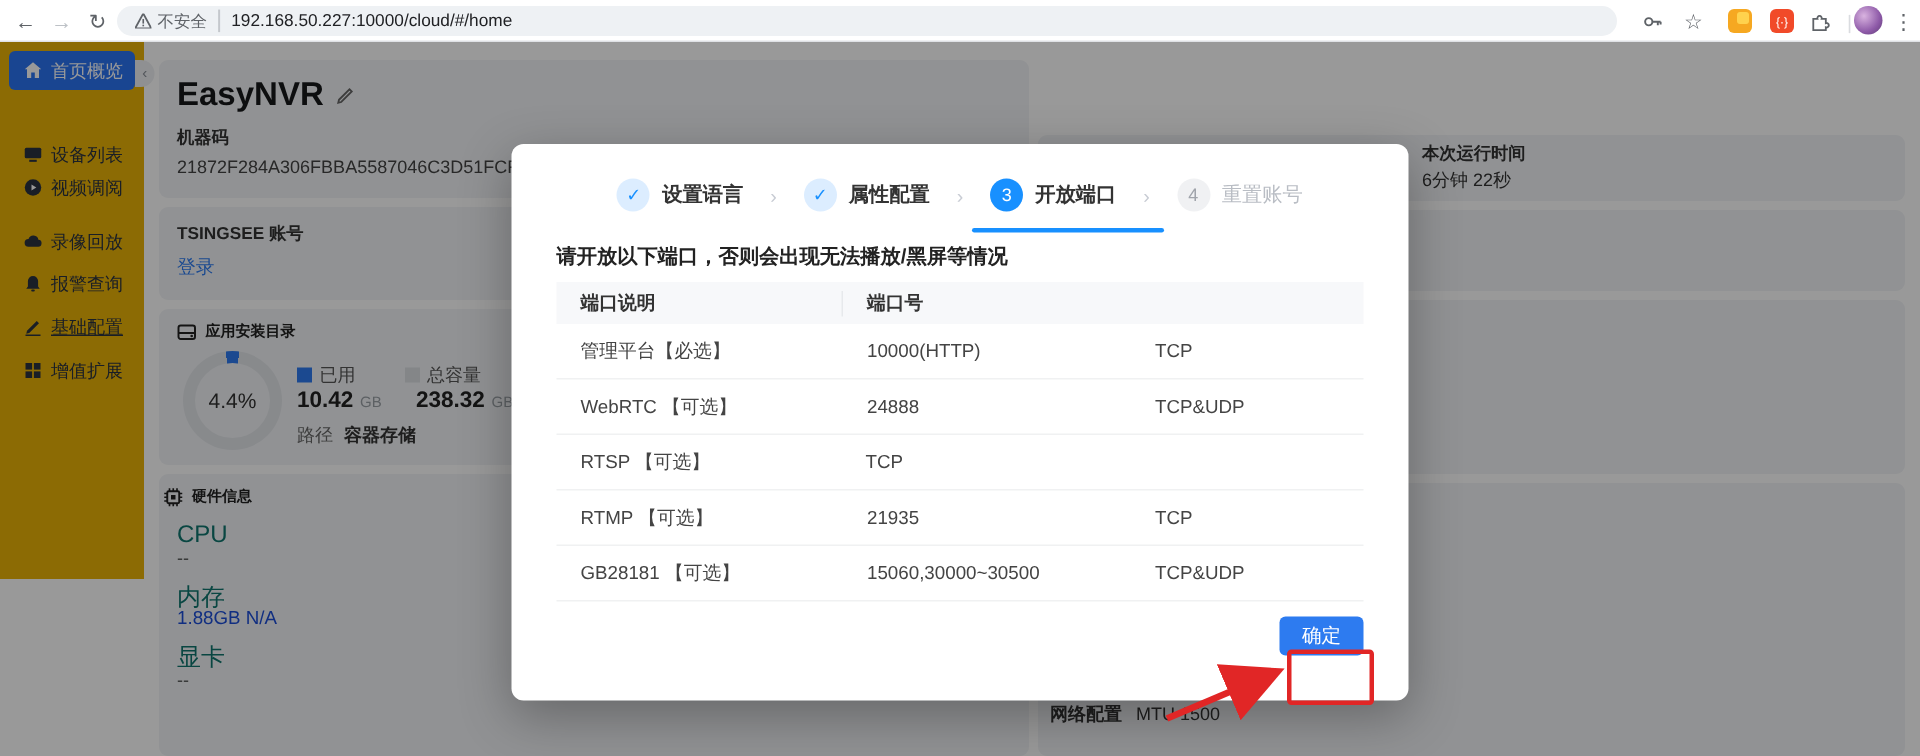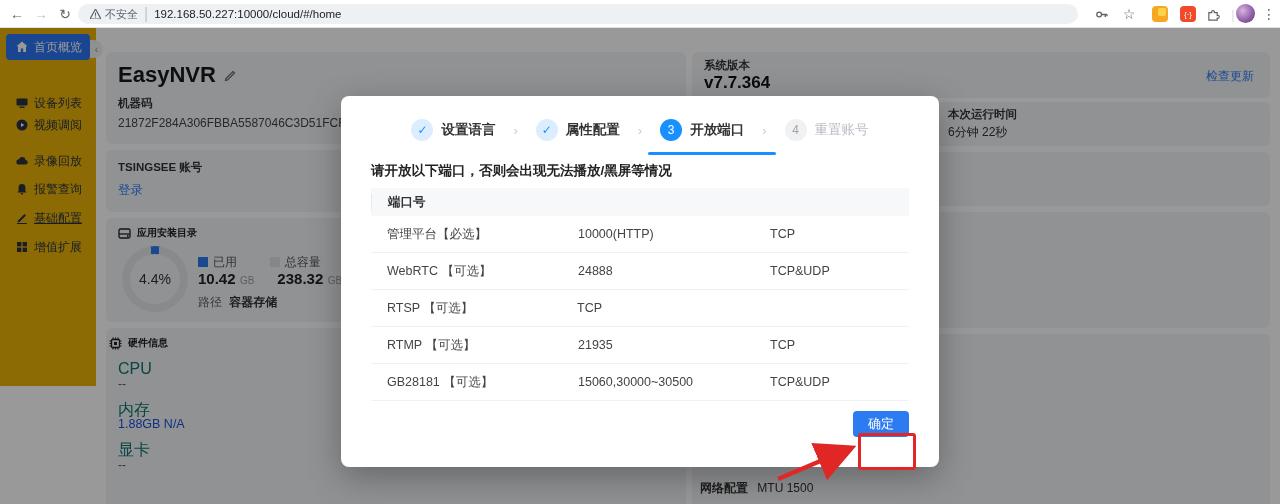--- a/index.html
+++ b/index.html
@@ -20,21 +20,21 @@
 
   
   #app { position:absolute; left:0; top:28px; width:1280px; height:476px; background:#fff; }
 
   #sidebar { position:absolute; left:0; top:0; width:96px; height:358px; background:#eab308; }
   .side-item { position:absolute; left:6px; width:84px; height:26px; display:flex; align-items:center; gap:6px; padding-left:10px; font-size:12px; color:#2b3340; border-radius:4px; }
   .side-item.active { background:#2b74f2; color:#fff; }
   .side-item svg { flex:0 0 auto; }
   #collapse-tab { position:absolute; left:90px; top:12px; width:13px; height:18px; background:#eef0f3; border-radius:0 9px 9px 0; display:flex; align-items:center; justify-content:center; color:#8a9099; font-size:10px; }
 
-  .card { position:absolute; background:#f2f4f7; border-radius:6px;margin-top:12px; }
+  .card { position:absolute; background:#f2f4f7; border-radius:6px; }
   .lbl-s { font-size:11.5px; font-weight:bold; color:#333; }
   .muted { color:#0f766e; font-size:16px; }
   .val { color:#555; font-size:12px; }
   .sec-head { display:flex; align-items:center; gap:6px; font-size:10px; font-weight:bold; color:#222; }
   .blue-link { color:#2d7bf0; font-size:12.5px; }
 
   #app-name { font-size:22px; font-weight:bold; color:#17181a; display:flex; align-items:center; gap:8px; }
 
   
   #donut { position:absolute; left:16px; top:28px; width:66px; height:66px; border-radius:50%;
@@ -239,25 +239,20 @@
         <span>硬件信息</span>
       </div>
       <div class="abs muted" style="left:12px; top:32px;">CPU</div>
       <div class="abs val" style="left:12px; top:49px;">--</div>
       <div class="abs muted" style="left:12px; top:72px;">内存</div>
       <div class="abs" style="left:12px; top:89px; font-size:12.5px; color:#1d4ed8;">1.88GB N/A</div>
       <div class="abs muted" style="left:12px; top:112px;">显卡</div>
       <div class="abs val" style="left:12px; top:130px;">--</div>
     </div>
 
-    <div class="card" style="left:692px; top:12px; width:578px; height:46px;">
-      <div class="abs lbl-s" style="left:12px; top:6px;">系统版本</div>
-      <div class="abs" style="left:12px; top:21px; font-size:17px; font-weight:bold; color:#111;">v7.7.364</div>
-      <div class="abs blue-link" style="right:16px; top:16px; font-size:12px;">检查更新</div>
-    </div>
 
     <div class="card" style="left:692px; top:62px; width:578px; height:44px;">
       <div class="abs lbl-s" style="left:256px; top:5px;">本次运行时间</div>
       <div class="abs" style="left:256px; top:22px; font-size:12px; color:#333;">6分钟 22秒</div>
     </div>
 
     <div class="card" style="left:692px; top:112px; width:578px; height:54px;"></div>
     <div class="card" style="left:692px; top:172px; width:578px; height:116px;"></div>
 
     <div class="card" style="left:692px; top:294px; width:578px; height:182px;">
@@ -289,20 +284,21 @@
         <div class="step pending">
           <div class="step-circle">4</div>
           <span class="step-label">重置账号</span>
         </div>
       </div>
 
       <div id="notice">请开放以下端口，否则会出现无法播放/黑屏等情况</div>
 
       <div id="port-table">
         <div class="t-head">
+          <div class="c1">端口说明</div>
           <div class="c2">端口号</div>
         </div>
         <div class="t-row">
           <div class="c1">管理平台【必选】</div>
           <div class="c2">10000(HTTP)</div>
           <div class="c3">TCP</div>
         </div>
         <div class="t-row">
           <div class="c1">WebRTC 【可选】</div>
           <div class="c2">24888</div>

